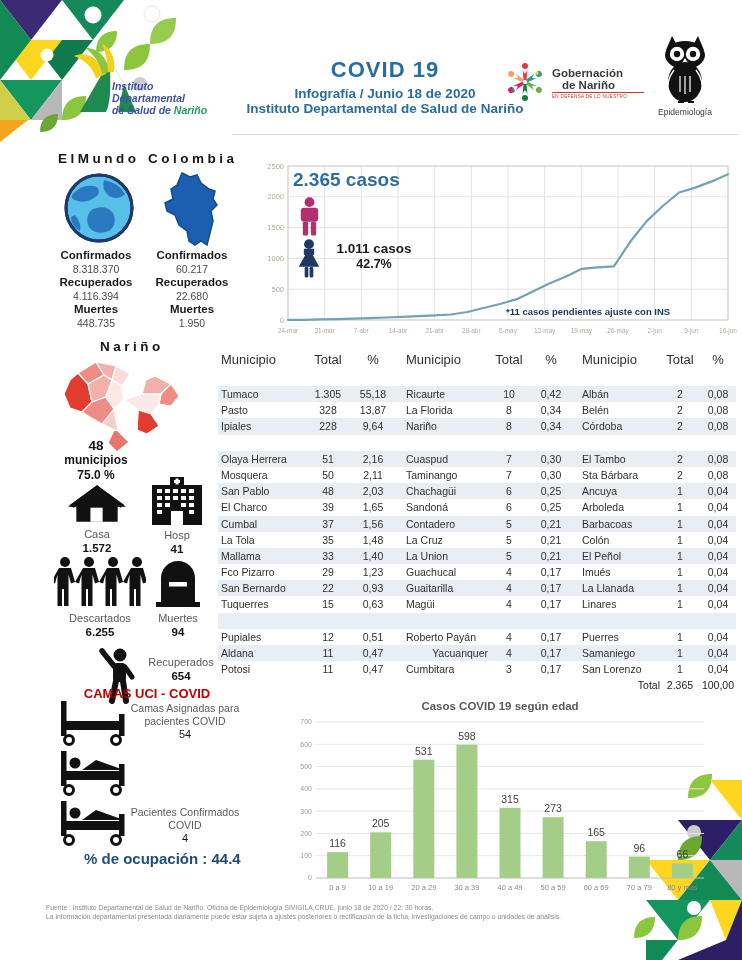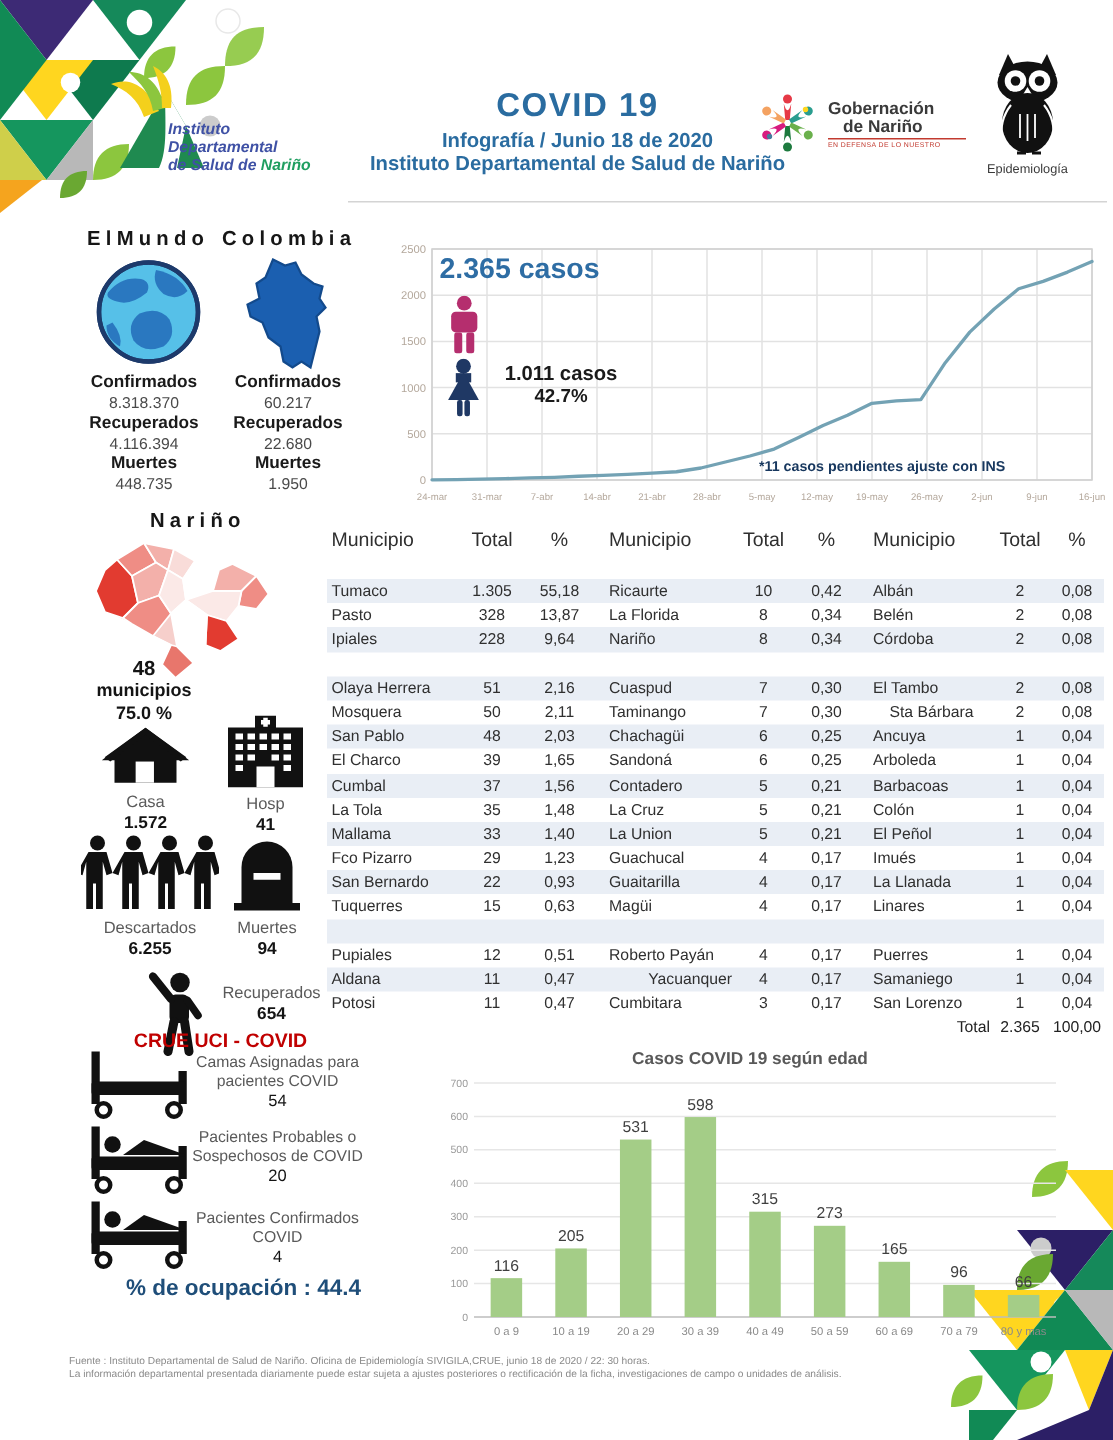--- a/index.html
+++ b/index.html
@@ -306,21 +306,21 @@
     <path d="M20,22 L8,7" stroke="#111" stroke-width="5.5" stroke-linecap="round"></path>
     <path d="M31,23 L38,33" stroke="#111" stroke-width="5" stroke-linecap="round"></path>
     <path d="M22,37 L18,57" stroke="#111" stroke-width="6" stroke-linecap="round"></path>
     <path d="M29,37 L32,57" stroke="#111" stroke-width="6" stroke-linecap="round"></path>
   </svg>
   <div class="abs ctr" style="left:138px;top:656px;width:86px">
     <div class="mini-label">Recuperados</div>
     <div class="mini-value">654</div>
   </div>
 
-  <div class="abs ctr camas-title" style="left:62px;top:686px;width:170px">CRUE UCI - COVID</div>
+  <div class="abs ctr camas-title" style="left:62px;top:686px;width:170px">CAMAS UCI - COVID</div>
 
   <svg class="abs" style="left:58px;top:700px" width="70" height="46" viewBox="0 0 70 46">
     <rect x="3" y="1" width="5.5" height="35" fill="#111"></rect>
     <rect x="61" y="14" width="5.5" height="22" fill="#111"></rect>
     <rect x="3" y="21" width="63" height="9" rx="2" fill="#111"></rect>
     <circle cx="11" cy="40" r="4.5" fill="#fff" stroke="#111" stroke-width="3"></circle>
     <circle cx="58" cy="40" r="4.5" fill="#fff" stroke="#111" stroke-width="3"></circle>
   </svg>
   <div class="abs ctr" style="left:126px;top:702px;width:118px">
     <div class="camas-label">Camas Asignadas para pacientes COVID</div>
@@ -329,24 +329,20 @@
 
   <svg class="abs" style="left:58px;top:750px" width="70" height="46" viewBox="0 0 70 46">
     <rect x="3" y="1" width="5.5" height="35" fill="#111"></rect>
     <rect x="61" y="14" width="5.5" height="22" fill="#111"></rect>
     <circle cx="17" cy="13" r="5.5" fill="#111"></circle>
     <path d="M24,20 L38,10 L66,20 Z" fill="#111"></path>
     <rect x="3" y="21" width="63" height="9" rx="2" fill="#111"></rect>
     <circle cx="11" cy="40" r="4.5" fill="#fff" stroke="#111" stroke-width="3"></circle>
     <circle cx="58" cy="40" r="4.5" fill="#fff" stroke="#111" stroke-width="3"></circle>
   </svg>
-  <div class="abs ctr" style="left:118px;top:752px;width:134px">
-    <div class="camas-label">Pacientes Probables o Sospechosos de COVID</div>
-    <div class="camas-value">20</div>
-  </div>
 
   <svg class="abs" style="left:58px;top:800px" width="70" height="46" viewBox="0 0 70 46">
     <rect x="3" y="1" width="5.5" height="35" fill="#111"></rect>
     <rect x="61" y="14" width="5.5" height="22" fill="#111"></rect>
     <circle cx="17" cy="13" r="5.5" fill="#111"></circle>
     <path d="M24,20 L38,10 L66,20 Z" fill="#111"></path>
     <rect x="3" y="21" width="63" height="9" rx="2" fill="#111"></rect>
     <circle cx="11" cy="40" r="4.5" fill="#fff" stroke="#111" stroke-width="3"></circle>
     <circle cx="58" cy="40" r="4.5" fill="#fff" stroke="#111" stroke-width="3"></circle>
   </svg>
@@ -483,21 +479,21 @@
       <div class="tcell tnum shade">0,30</div>
       <div class="tcell tname shade" style="padding-left: 10px;">El Tambo</div>
       <div class="tcell tnum shade">2</div>
       <div class="tcell tnum shade">0,08</div>
       <div class="tcell tname">Mosquera</div>
       <div class="tcell tnum">50</div>
       <div class="tcell tnum">2,11</div>
       <div class="tcell tname" style="padding-left: 10px;">Taminango</div>
       <div class="tcell tnum">7</div>
       <div class="tcell tnum">0,30</div>
-      <div class="tcell tname" style="padding-left: 10px; text-align: center;">Sta Bárbara</div>
+      <div class="tcell tname" style="padding-left: 10px;">Sta Bárbara</div>
       <div class="tcell tnum">2</div>
       <div class="tcell tnum">0,08</div>
       <div class="tcell tname shade">San Pablo</div>
       <div class="tcell tnum shade">48</div>
       <div class="tcell tnum shade">2,03</div>
       <div class="tcell tname shade" style="padding-left: 10px;">Chachagüi</div>
       <div class="tcell tnum shade">6</div>
       <div class="tcell tnum shade">0,25</div>
       <div class="tcell tname shade" style="padding-left: 10px;">Ancuya</div>
       <div class="tcell tnum shade">1</div>

